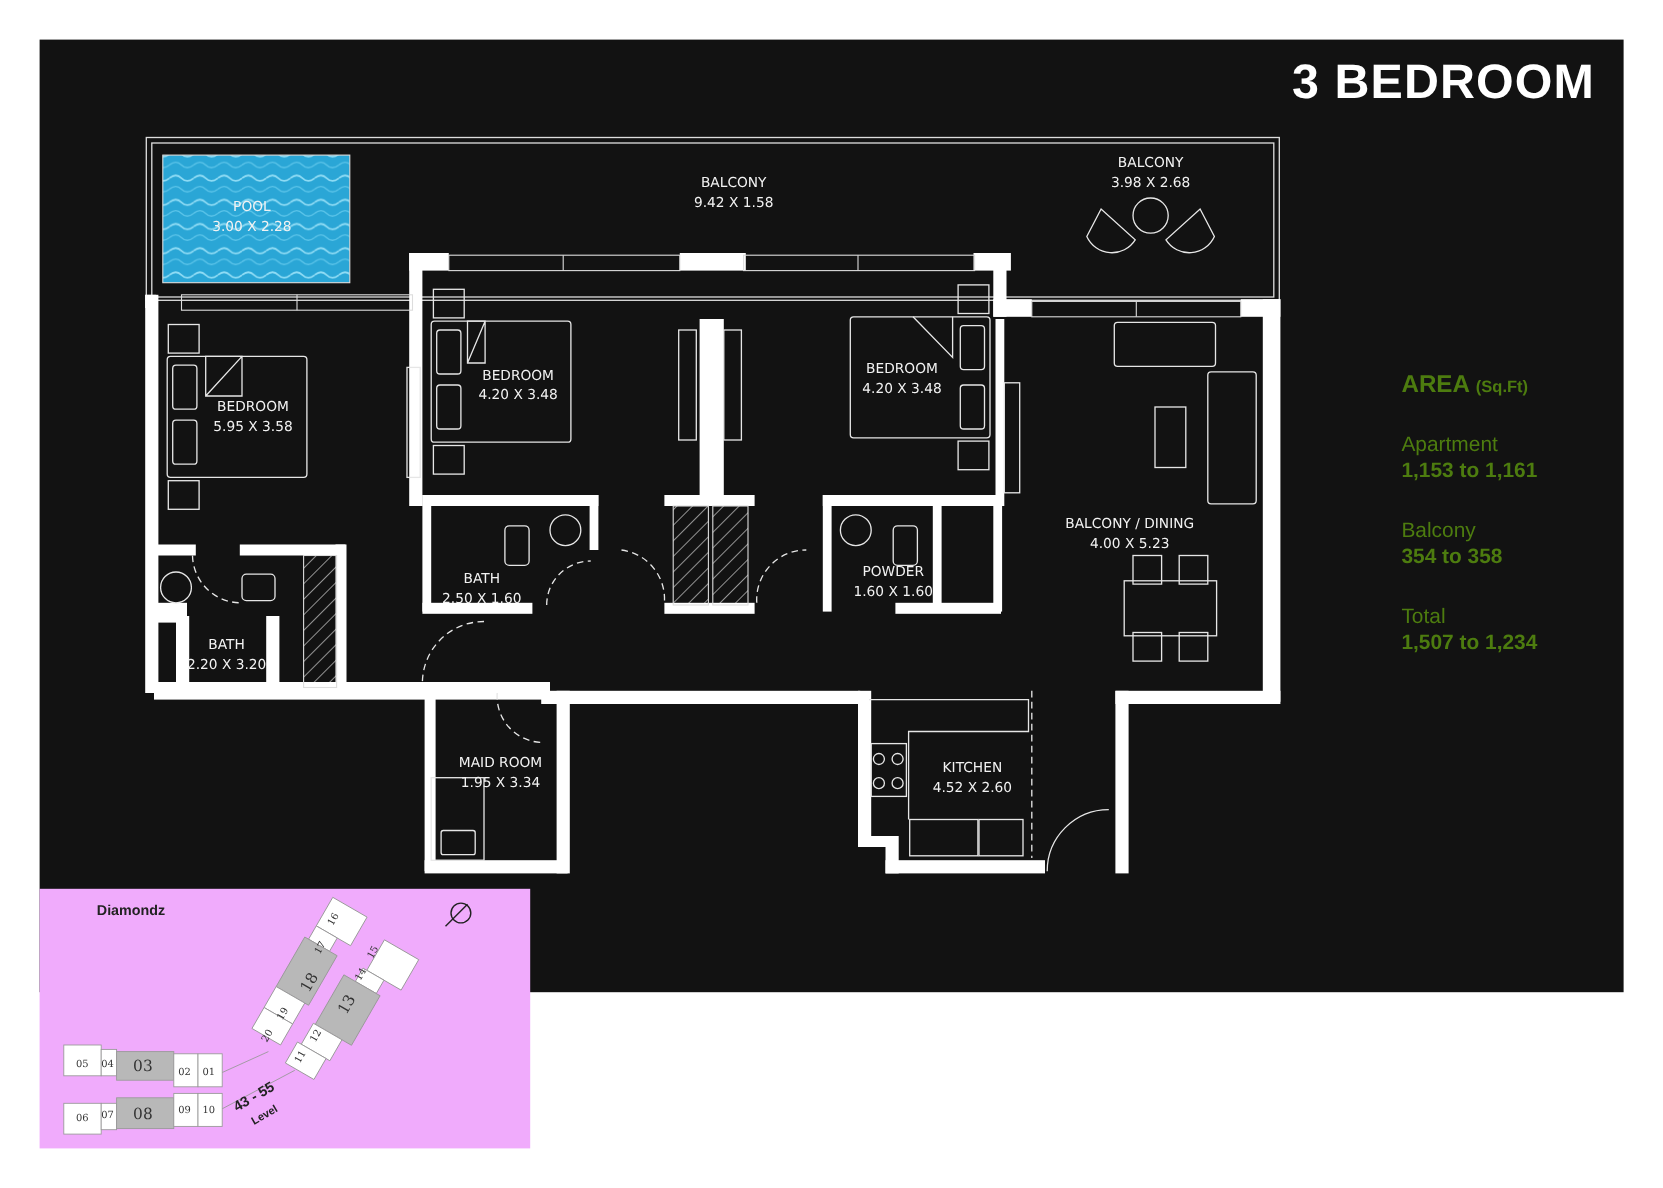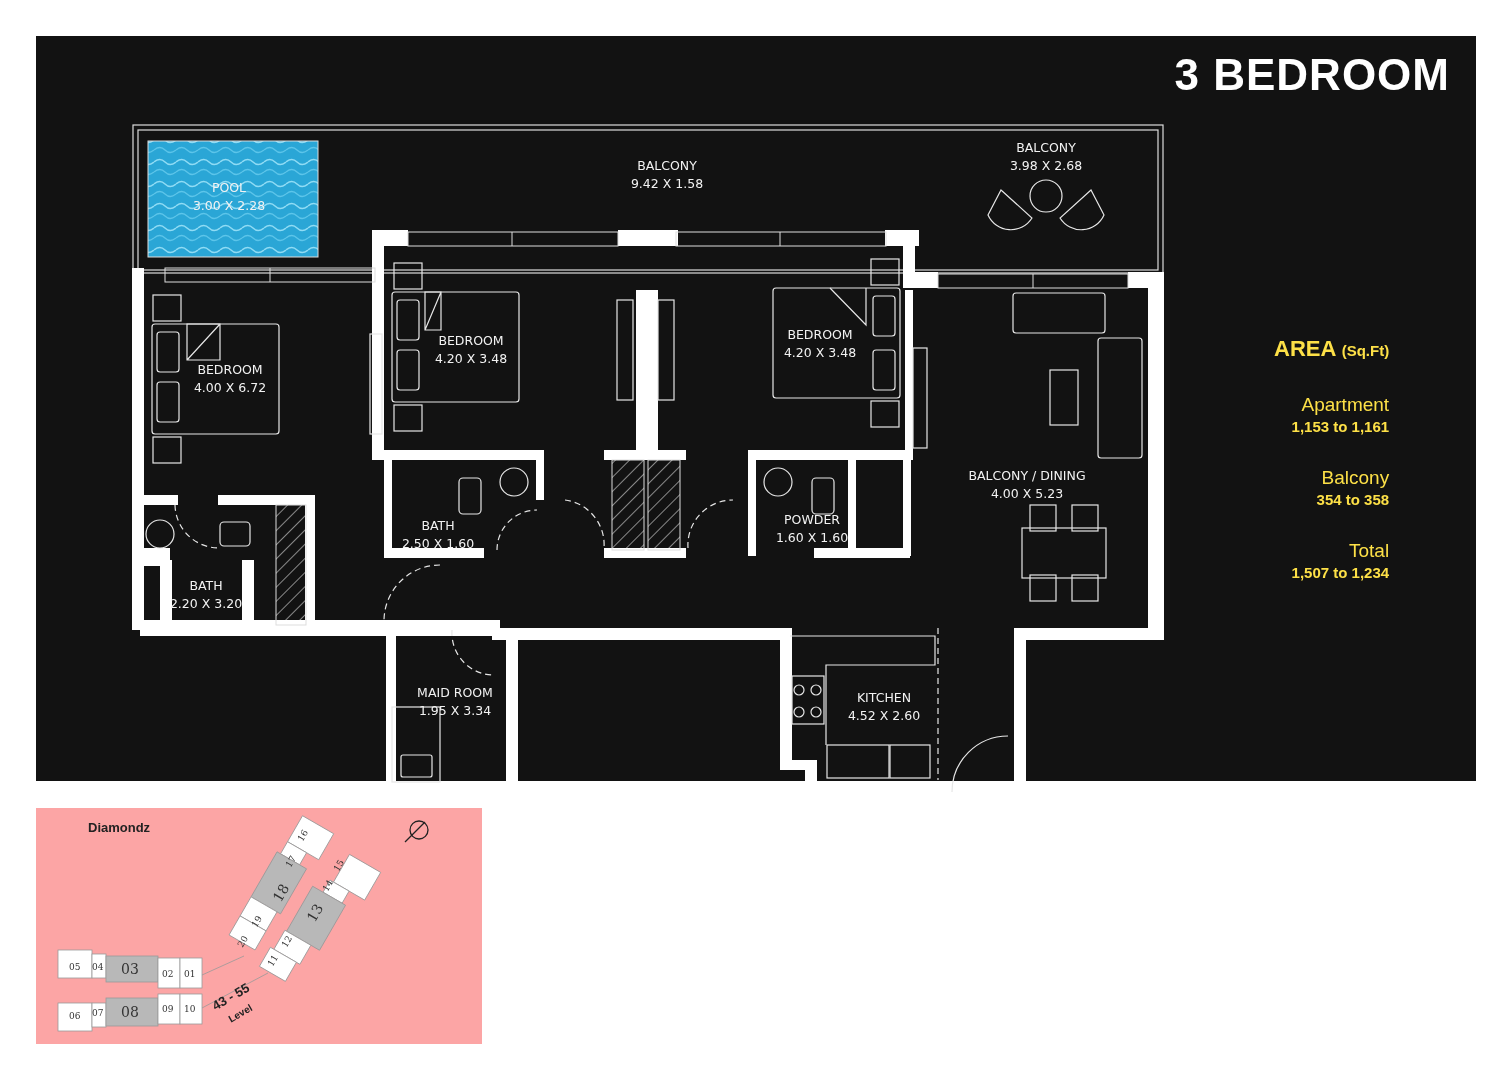--- a/index.html
+++ b/index.html
@@ -1,31 +1,31 @@
 <!DOCTYPE html>
 <html><head>
 <meta charset="utf-8">
 <style>
   html, body { margin:0; padding:0; background:#ffffff; }
   body { width:1512px; height:1080px; position:relative; overflow:hidden; font-family:"DejaVu Sans", sans-serif; }
-  .sheet { position:absolute; left:36px; top:36px; width:1440px; height:745px; background:#121212; }
+  .sheet { position:absolute; left:36px; top:36px; width:1440px; height:866px; background:#121212; }
   .title { position:absolute; right:26px; top:14px; color:#fff; font-family:"Liberation Sans", sans-serif; font-weight:bold; font-size:44px; letter-spacing:1px; }
   .plan { position:absolute; left:0; top:0; }
   .lbl { position:absolute; color:#f2f2f2; font-family:"DejaVu Sans", sans-serif; font-size:12.5px; text-align:center; line-height:18px; transform:translateX(-50%); white-space:nowrap; }
-  .area { position:absolute; left:1238px; top:300px; color:#fde047; font-family:"Liberation Sans", sans-serif;text-align:right; }
+  .area { position:absolute; left:1238px; top:300px; color:#4d7c0f; font-family:"Liberation Sans", sans-serif; }
   .area h2 { margin:0; font-size:22px; font-weight:bold; }
   .area h2 small { font-size:15px; font-weight:bold; }
   .area .k { font-size:19px; margin-top:32px; font-weight:normal; }
-  .area .v { font-size:15px; font-weight:bold; margin-top:2px; }
+  .area .v { font-size:19px; font-weight:bold; margin-top:2px; }
   .feat { position:absolute; left:1239px; top:650px; color:#fff; font-family:"Liberation Sans", sans-serif; }
   .feat h2 { margin:0 0 14px 0; font-size:20px; font-weight:bold; }
   .feat .item { display:flex; align-items:center; font-size:17px; font-weight:bold; height:29px; }
   .cb { width:13px; height:13px; border:1.5px solid #fff; margin-right:7px; position:relative; box-sizing:border-box; }
   .cb::after { content:""; position:absolute; left:3px; top:0px; width:4px; height:7px; border-right:1.5px solid #fff; border-bottom:1.5px solid #fff; transform:rotate(40deg); }
-  .key { position:absolute; left:0; top:772px; width:446px; height:236px; background:#fca5a5; }
+  .key { position:absolute; left:0; top:772px; width:446px; height:236px; background:#f0abfc; }
   .key .brand { position:absolute; left:52px; top:12px; font-family:"Liberation Sans", sans-serif; font-weight:bold; font-size:13px; color:#222; }
 </style>
 </head>
 <body>
 
 <div class="sheet">
   <div class="title">3 BEDROOM</div>
 
   <svg class="plan" width="1440" height="1008" viewBox="36 36 1440 1008">
     <defs>
@@ -175,21 +175,21 @@
   <div class="lbl" style="left:631px;top:121px;">
       <div>BALCONY</div>
       <div>9.42 X 1.58</div>
     </div>
   <div class="lbl" style="left:1010px;top:103px;">
       <div>BALCONY</div>
       <div>3.98 X 2.68</div>
     </div>
   <div class="lbl" style="left:194px;top:325px;">
       <div>BEDROOM</div>
-      <div>4.00 X 6.72</div>
+      <div>5.95 X 3.58</div>
     </div>
   <div class="lbl" style="left:435px;top:296px;">
       <div>BEDROOM</div>
       <div>4.20 X 3.48</div>
     </div>
   <div class="lbl" style="left:784px;top:290px;">
       <div>BEDROOM</div>
       <div>4.20 X 3.48</div>
     </div>
   <div class="lbl" style="left:991px;top:431px;">

